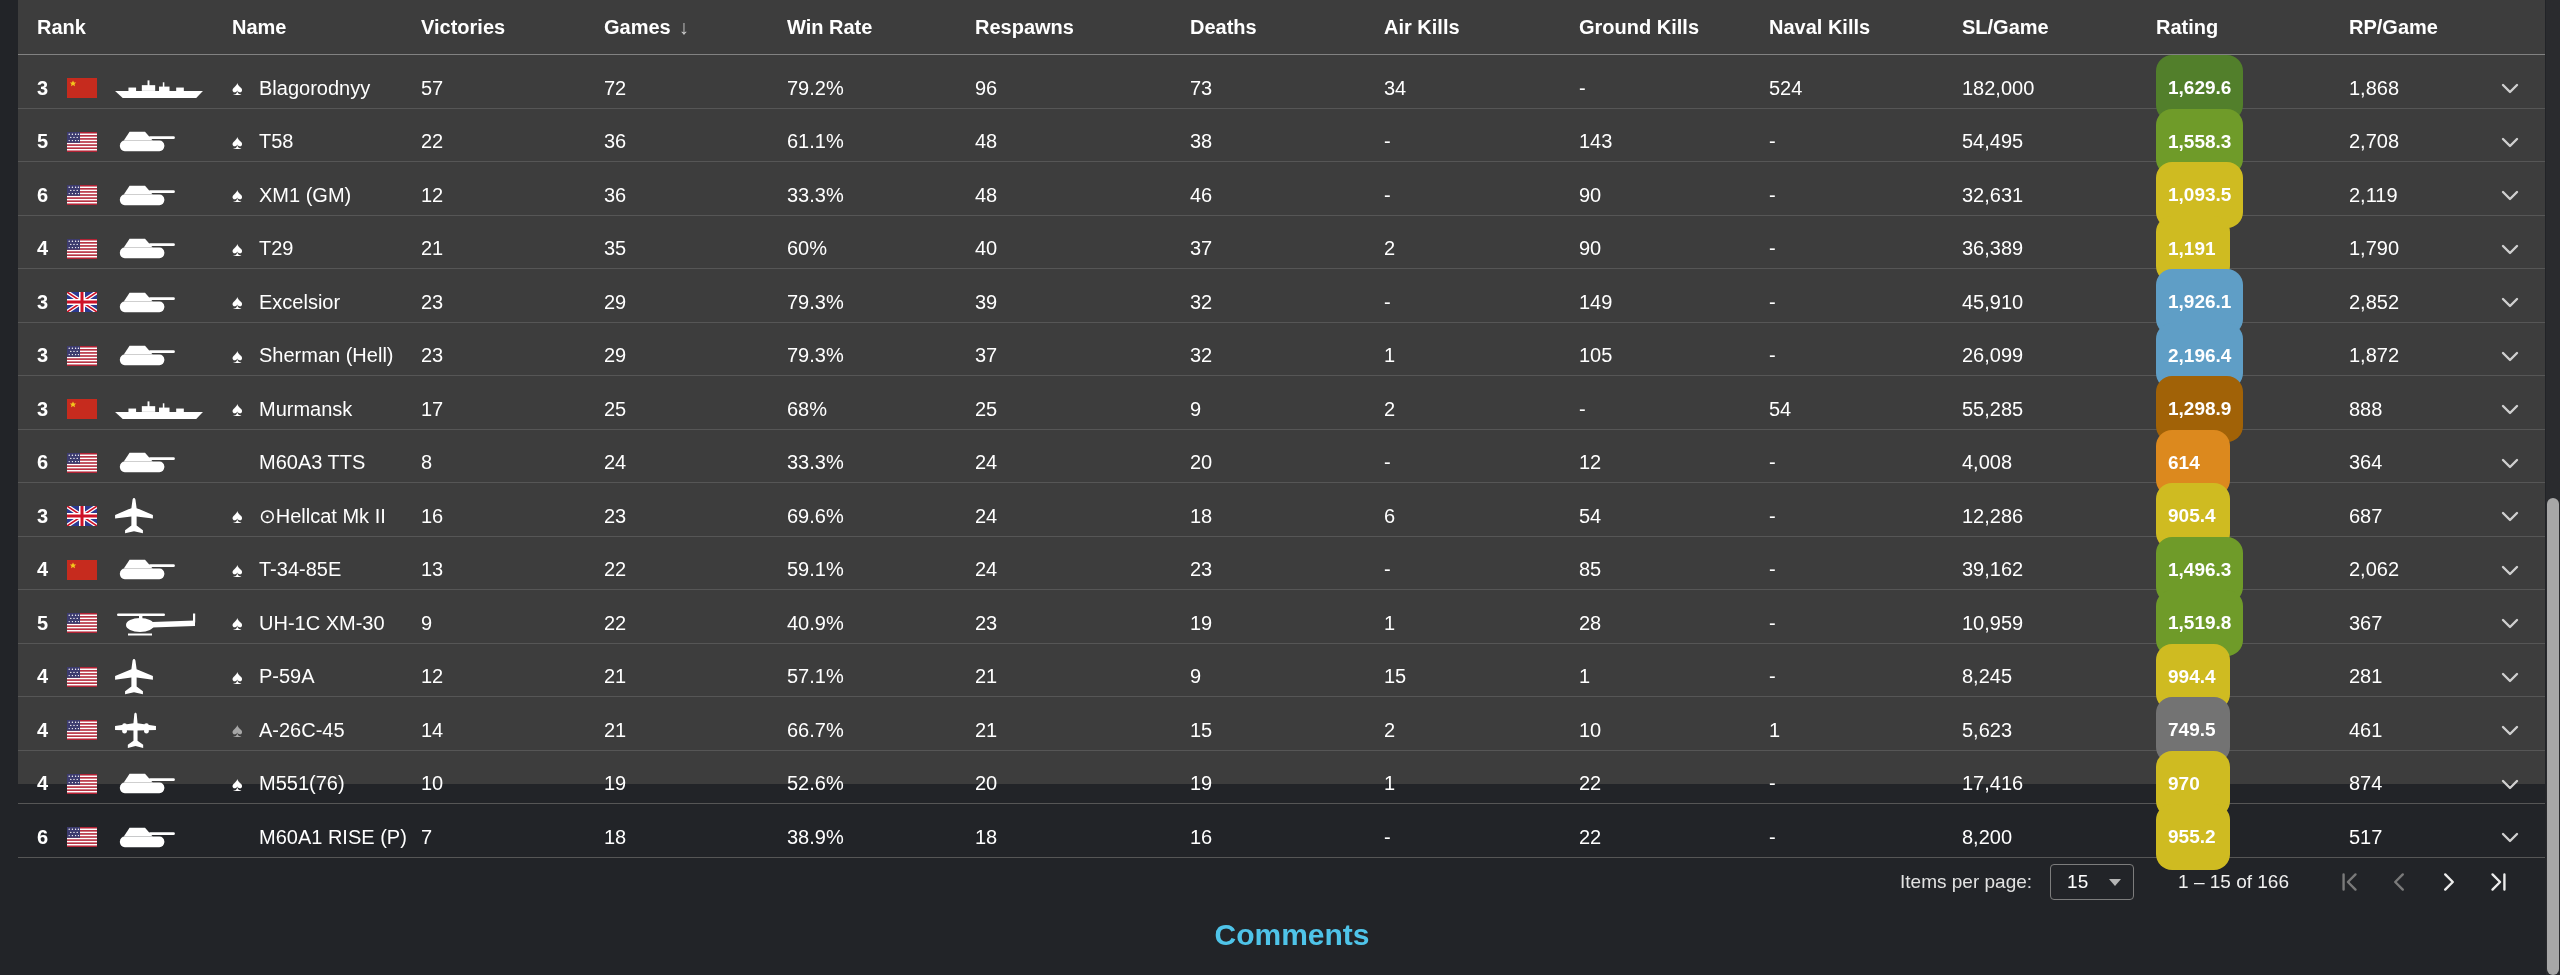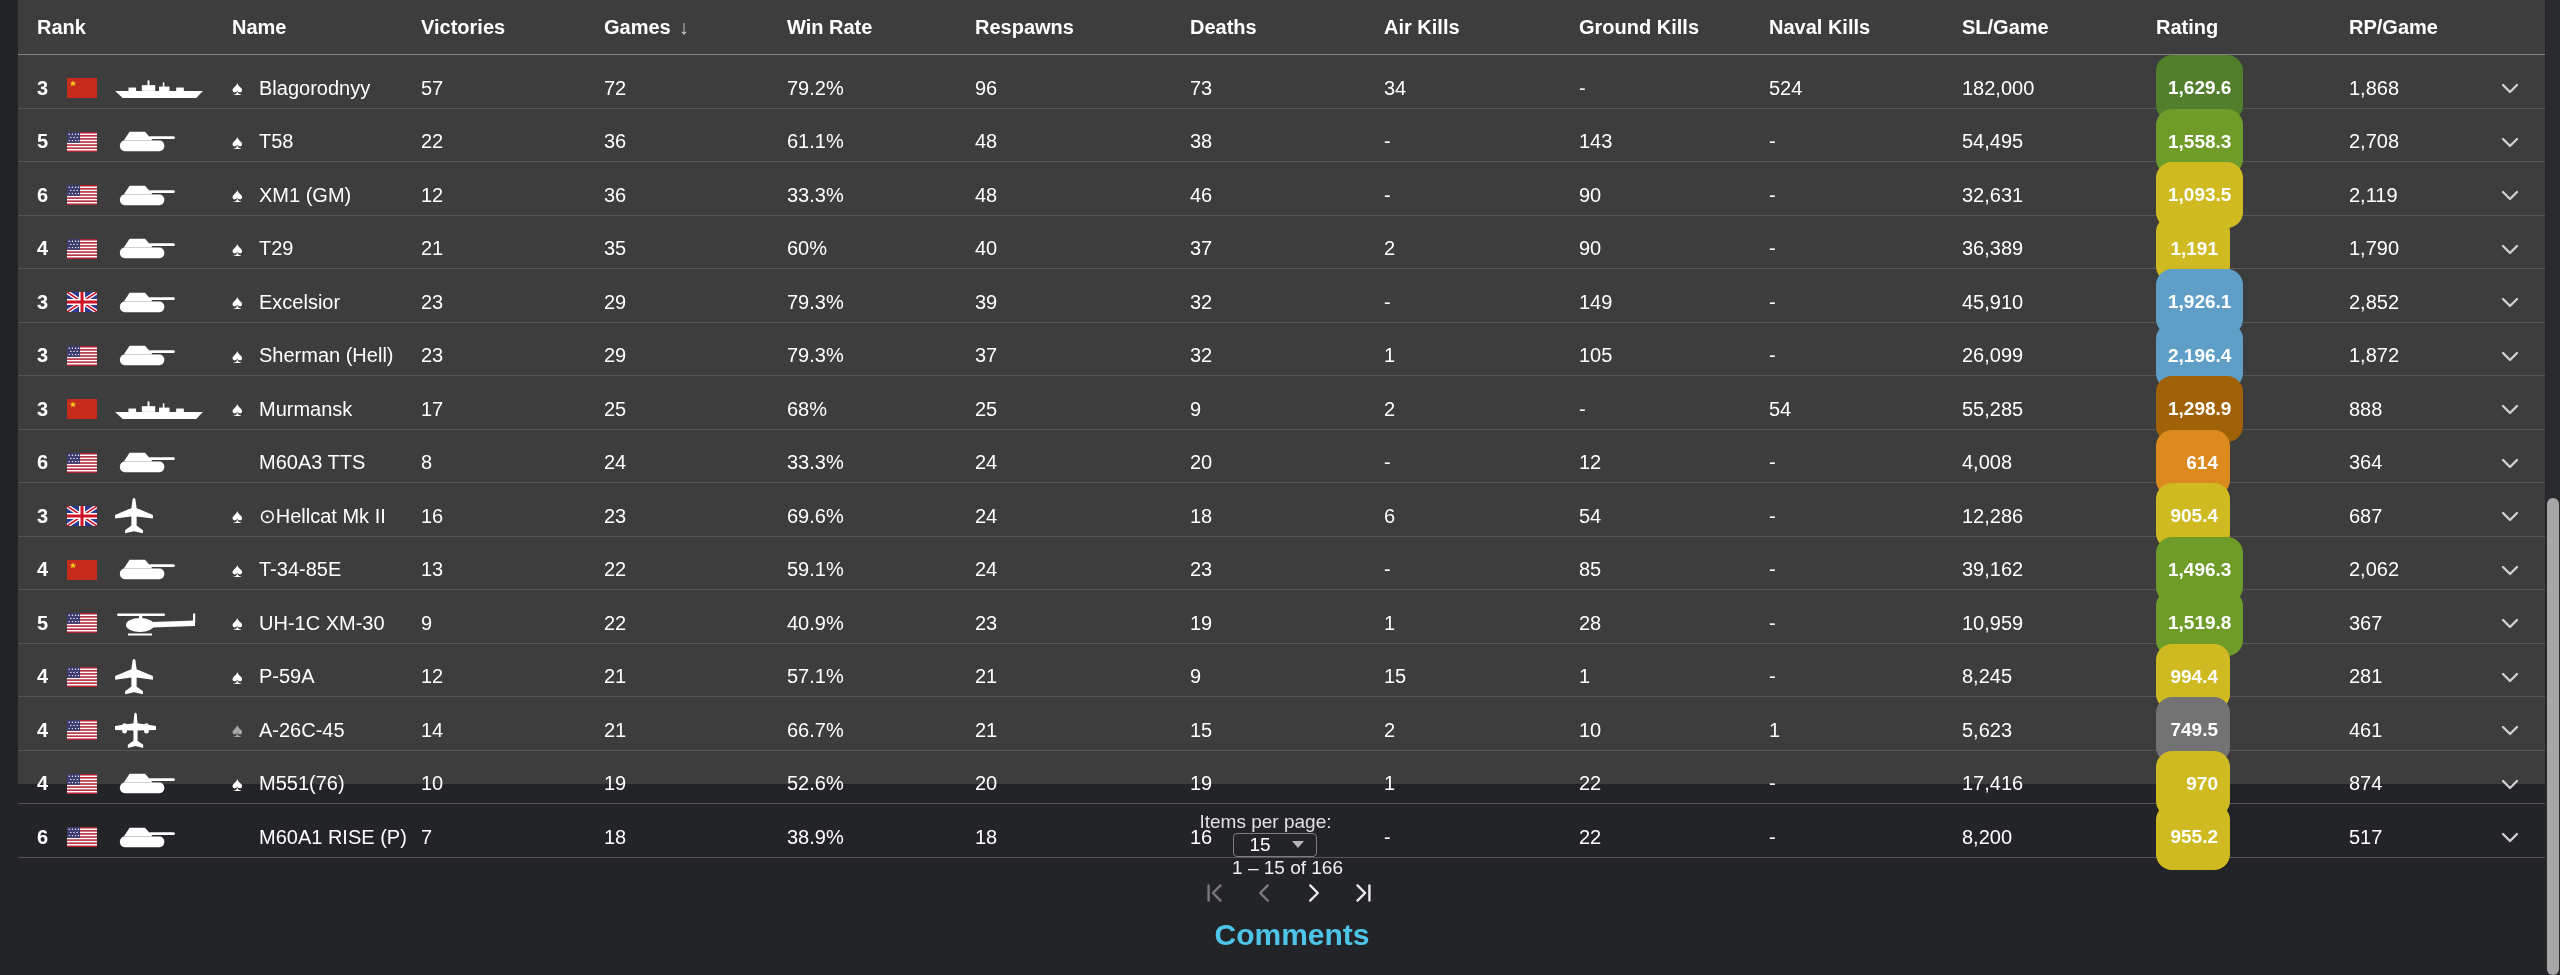--- a/index.html
+++ b/index.html
@@ -30,28 +30,28 @@
   .vehicle{fill:#fff;flex:none;margin-left:6px;}
   .vh-tank{width:64px;height:27px;}
   .vh-ship{width:92px;height:21px;}
   .vh-plane{width:42px;height:42px;}
   .vh-bomber{width:45px;height:41px;}
   .vh-heli{width:90px;height:27px;}
   .name-cell{gap:5px;}
   .spade,.spade-ph{width:22px;font-size:21px;line-height:1;text-align:left;flex:none;}
   .spade.half{opacity:.55;}
   .badge{
-    display:inline-block;min-width:50px;text-align:right;
+    display:inline-block;min-width:50px;text-align:left;
     padding:22px 12px;border-radius:16px;font-weight:700;font-size:19px !important;color:#fff;
   }
   .chev-cell{justify-content:flex-start;padding-left:40px;}
   svg.chev{width:24px;height:24px;color:#cfcfcf;cursor:pointer;}
   .tfoot{
     height:49px;display:flex;align-items:center;justify-content:flex-end;
-    padding-right:32px;gap:0;box-sizing:border-box;flex-direction:column;
+    padding-right:32px;gap:0;box-sizing:border-box;
   }
   .ipp-label{font-size:19px;color:#e2e2e2;}
   .ipp-select{
     margin-left:18px;width:84px;height:36px;border:1px solid #7d7d7d;border-radius:4px;
     display:flex;align-items:center;justify-content:space-between;
     padding:0 12px 0 16px;box-sizing:border-box;cursor:pointer;background:transparent;
   }
   .ipp-value{font-size:19px;color:#fff;}
   .caret{width:0;height:0;border-left:6px solid transparent;border-right:6px solid transparent;border-top:7px solid #b5b5b5;}
   .range-label{margin-left:44px;font-size:19px;color:#f0f0f0;}

